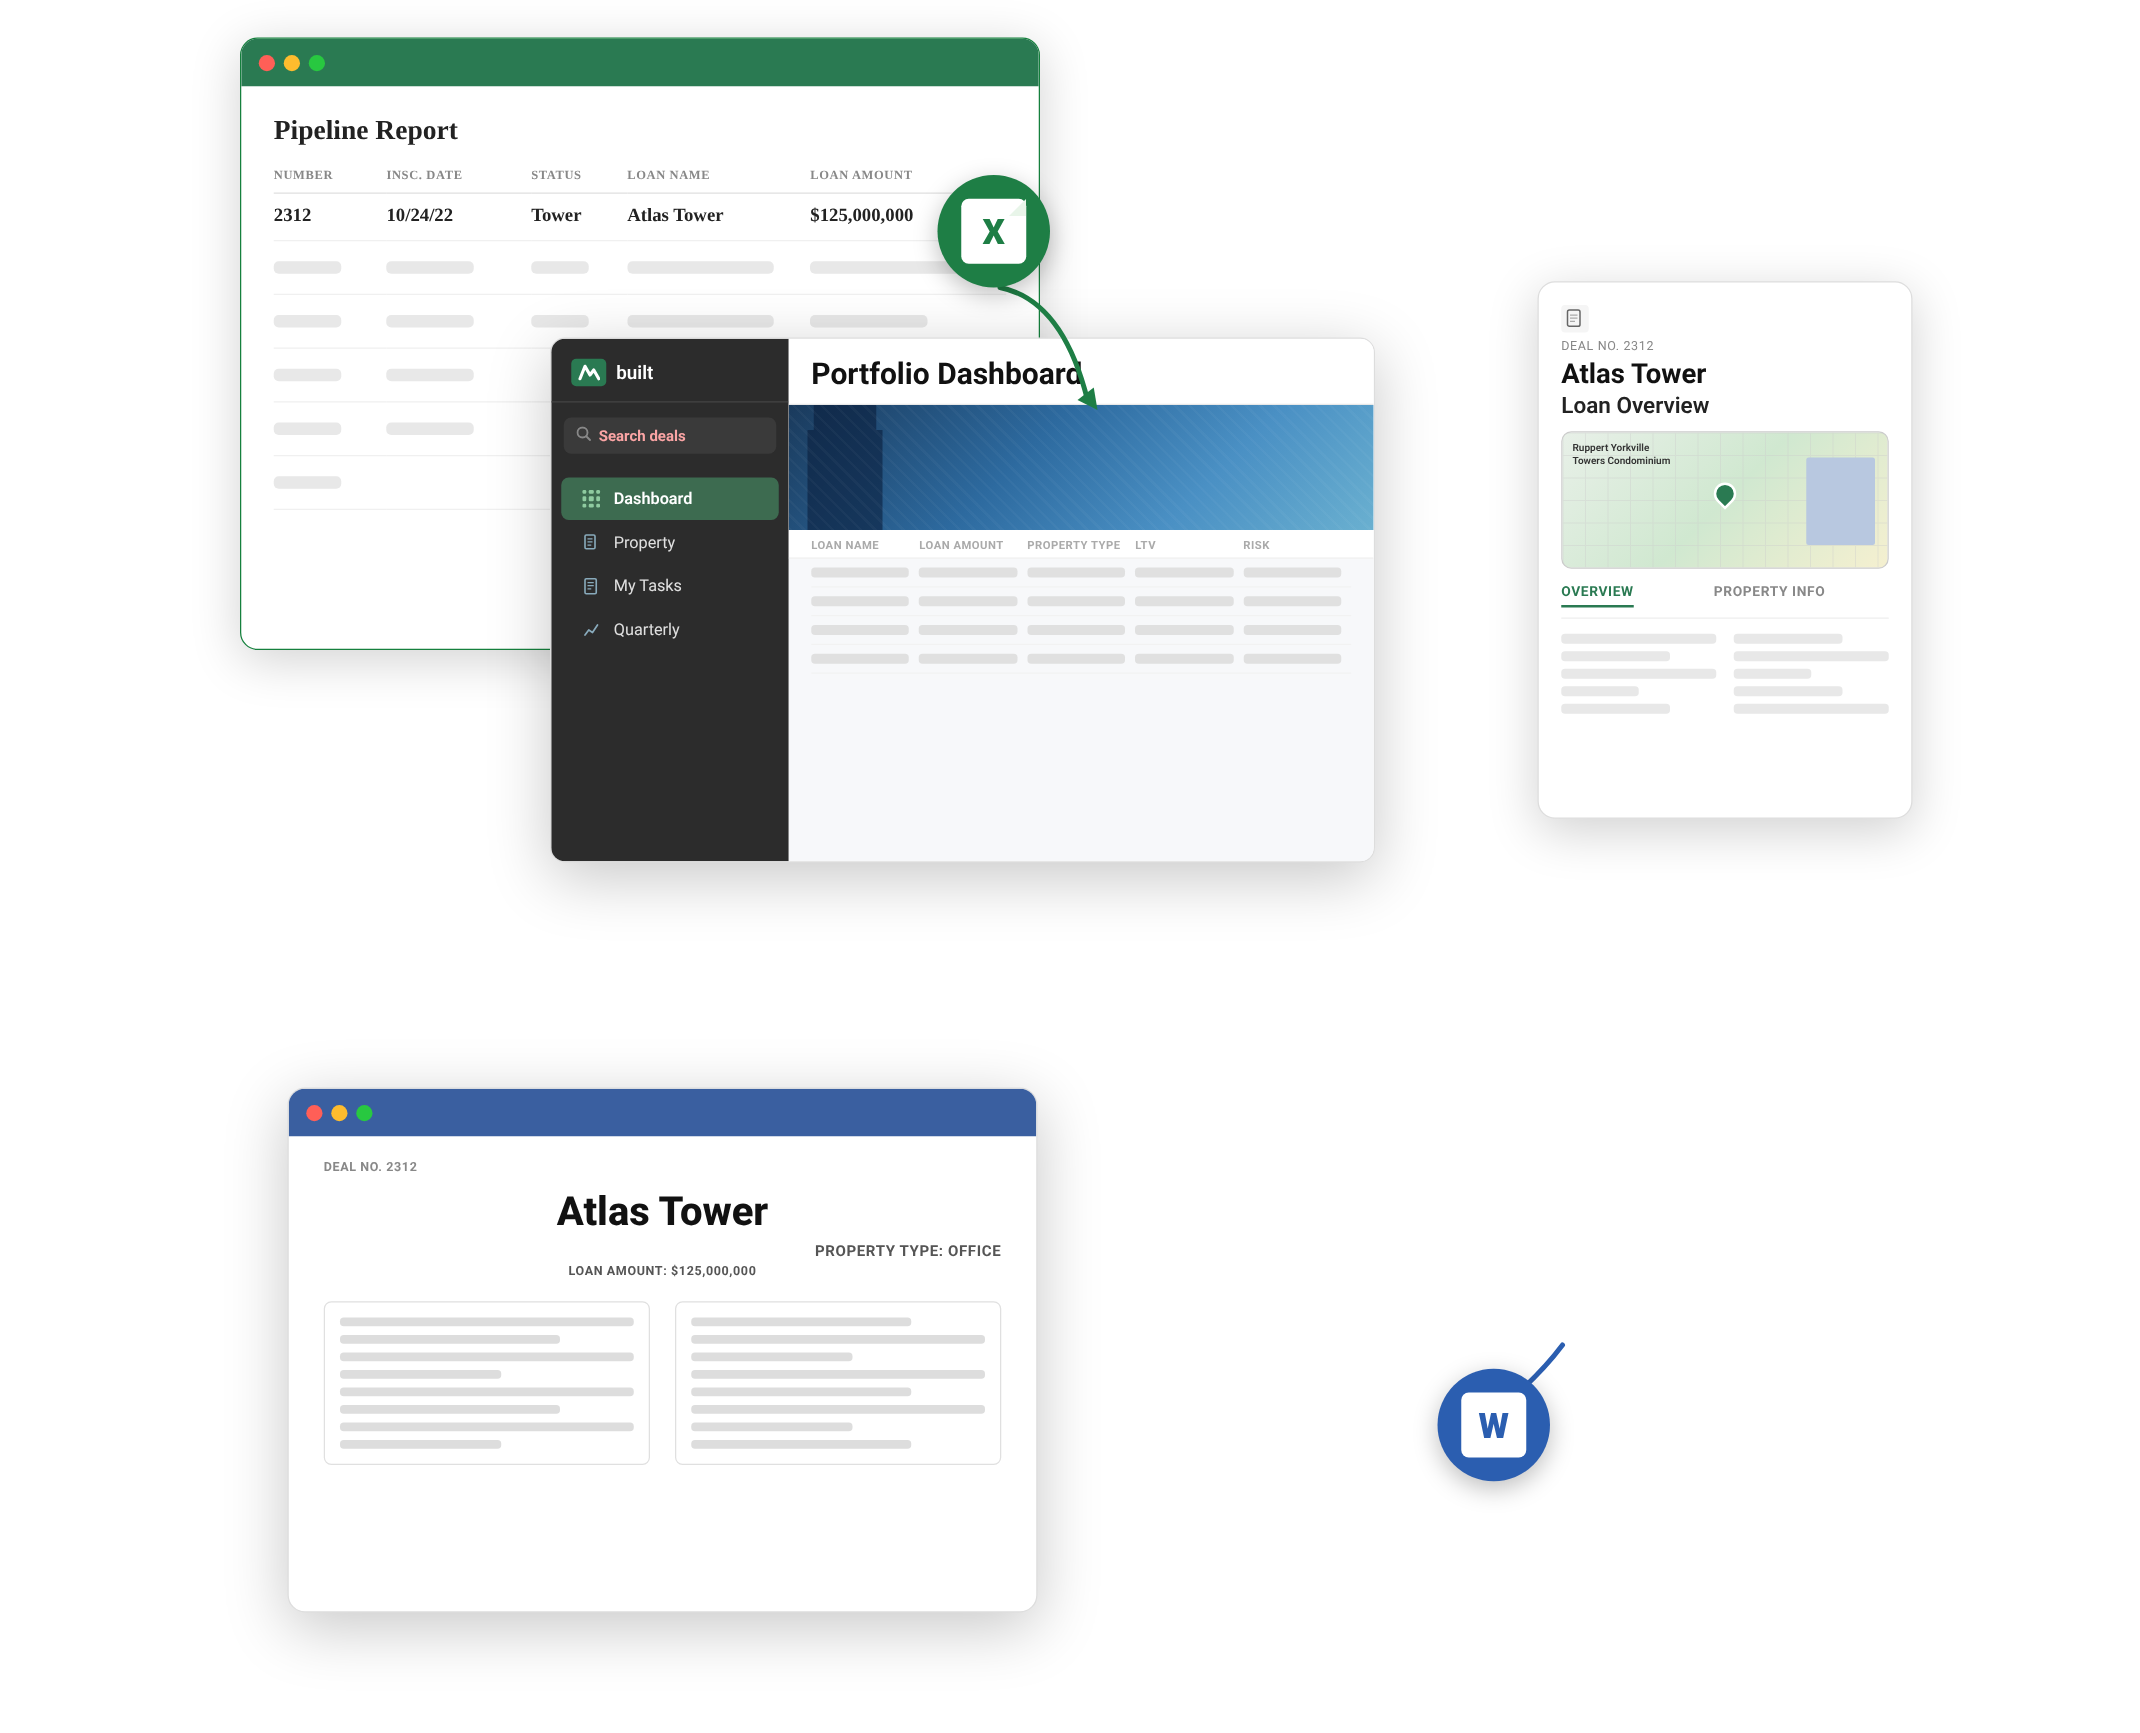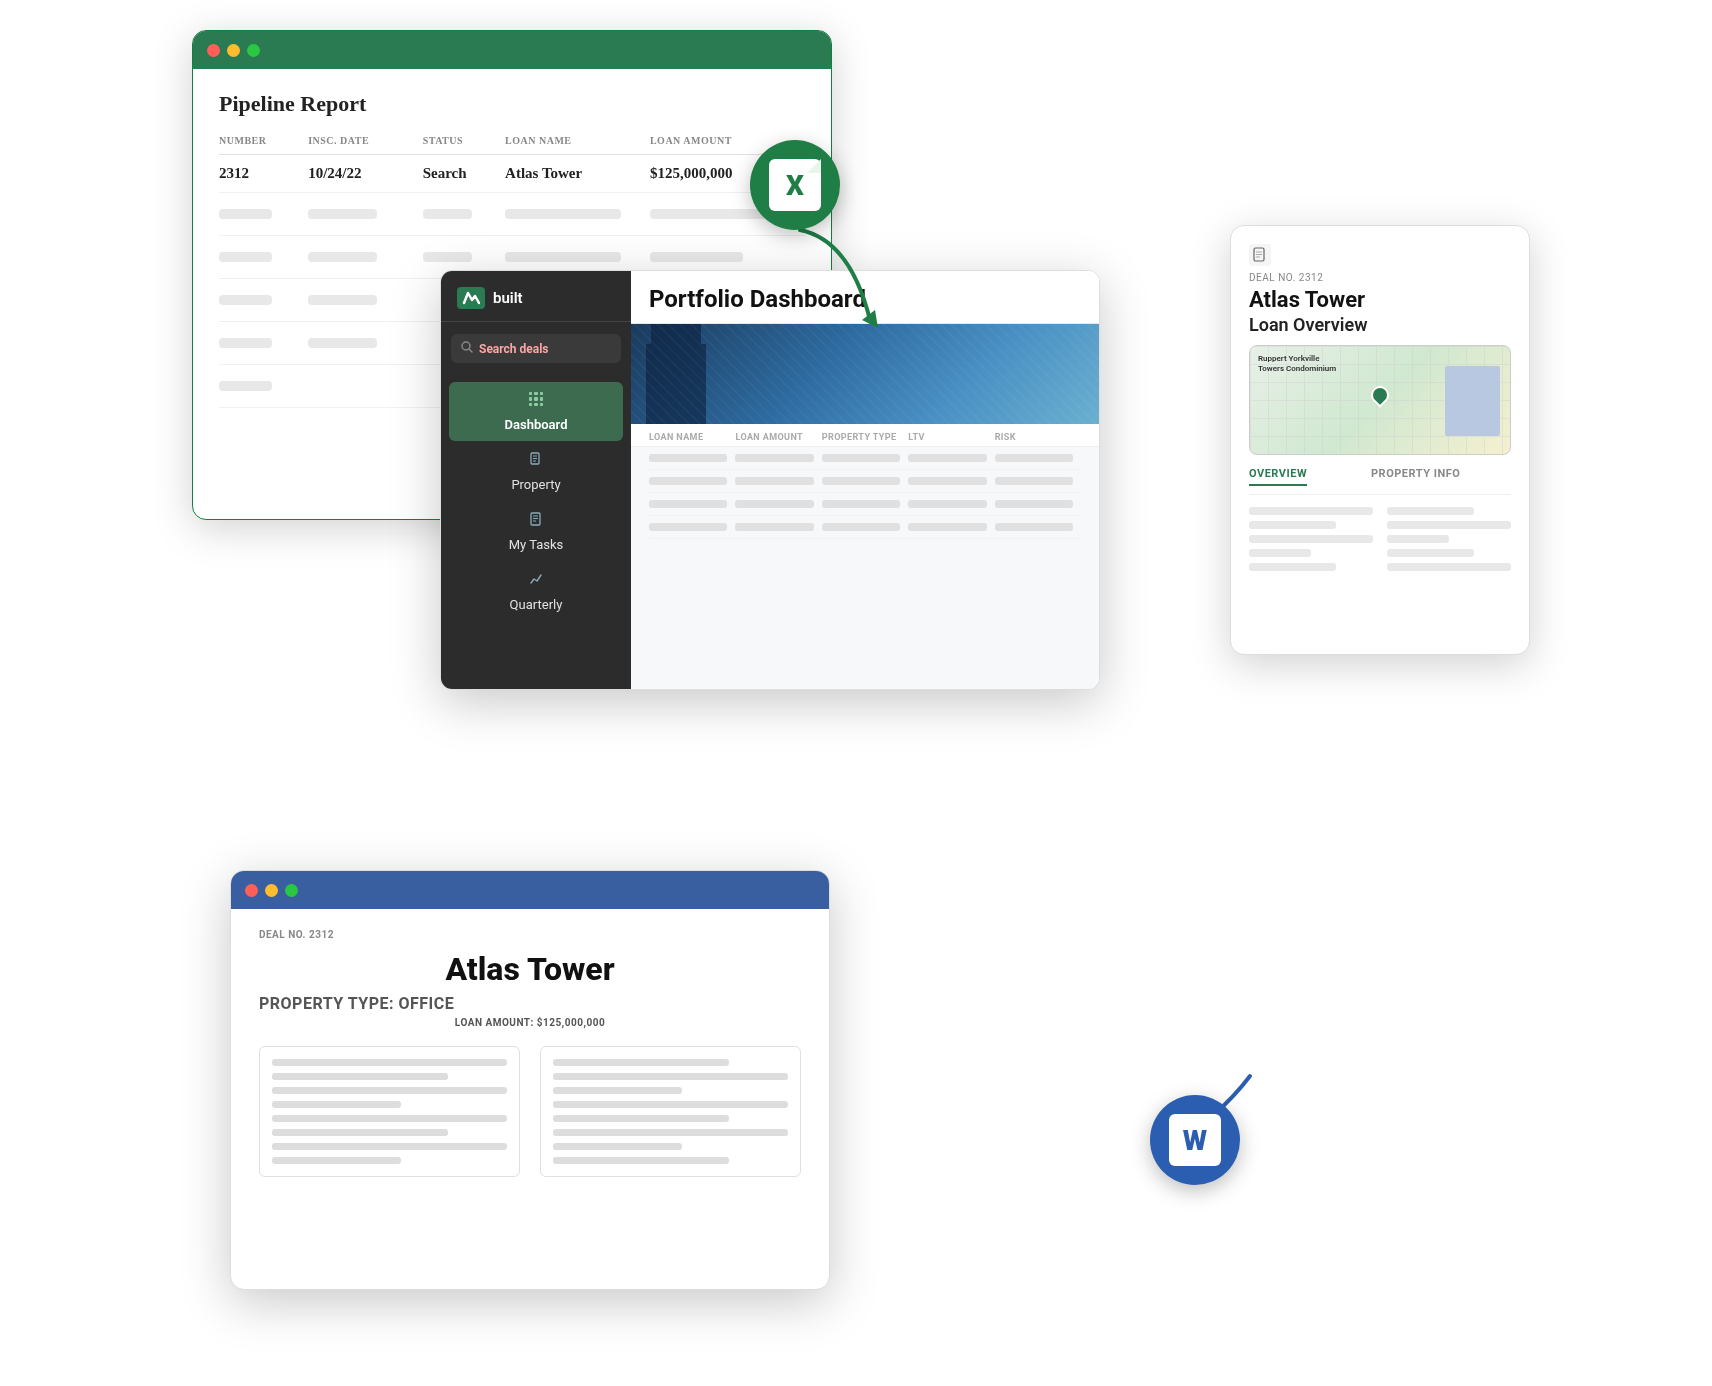--- a/index.html
+++ b/index.html
@@ -145,21 +145,20 @@
     .search-icon-svg { color: #888; font-size: 12px; }
     .built-nav { padding: 6px 0; }
     .nav-item {
       display: flex;
       align-items: center;
       gap: 10px;
       padding: 9px 16px;
       cursor: pointer;
       border-radius: 6px;
       margin: 1px 8px;
-      flex-direction: column;
     }
     .nav-item.active { background: #3d6b50; }
     .nav-item-label { color: #e0e0e0; font-size: 13px; }
     .nav-item.active .nav-item-label { color: #fff; font-weight: 600; }
     .nav-icon { width: 16px; height: 16px; display: flex; align-items: center; justify-content: center; }
 
     .built-main {
       flex: 1;
       background: #f7f8fa;
       overflow: hidden;
@@ -383,24 +382,24 @@
       margin-bottom: 4px;
     }
     .report-main-title {
       font-size: 32px;
       font-weight: 800;
       color: #111;
       text-align: center;
       margin-bottom: 6px;
     }
     .report-meta {
-      font-size: 16px;
+      font-size: 12px;
       font-weight: 700;
       color: #555;
-      text-align: left;
+      text-align: right;
       text-transform: uppercase;
       letter-spacing: 0.5px;
       margin-bottom: 4px;
     }
     .report-meta2 {
       font-size: 10px;
       font-weight: 700;
       color: #555;
       text-align: center;
       text-transform: uppercase;
@@ -546,21 +545,21 @@
             <th>Insc. Date</th>
             <th>Status</th>
             <th>Loan Name</th>
             <th>Loan Amount</th>
           </tr>
         </thead>
         <tbody>
           <tr>
             <td class="bold">2312</td>
             <td class="bold">10/24/22</td>
-            <td class="bold">Search</td>
+            <td class="bold">Tower</td>
             <td class="bold">Atlas Tower</td>
             <td class="bold">$125,000,000</td>
           </tr>
           <tr>
             <td>
                 <div class="pipeline-placeholder short"></div>
               </td>
             <td>
                 <div class="pipeline-placeholder short"></div>
               </td>

